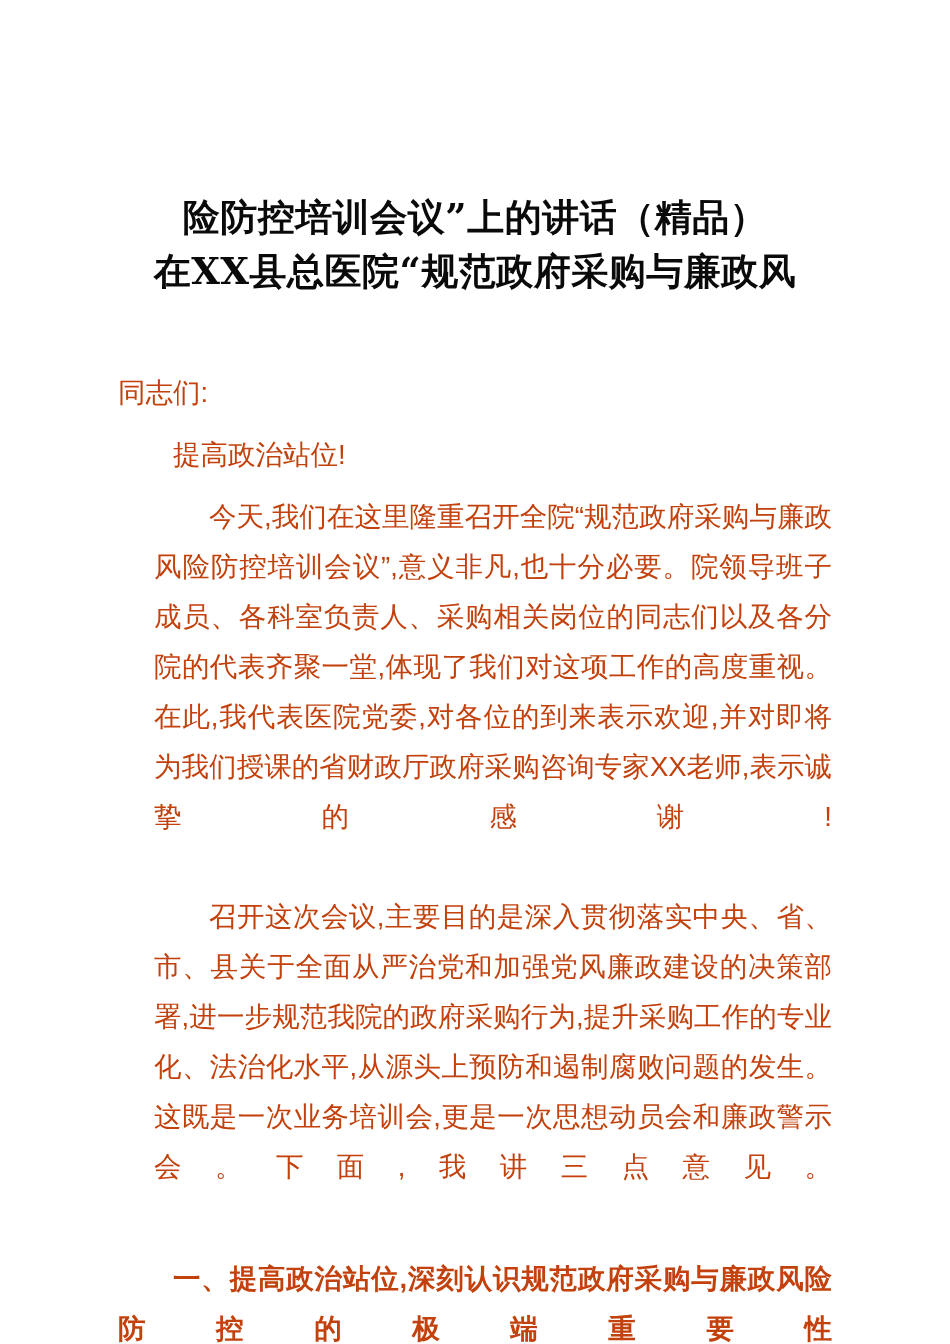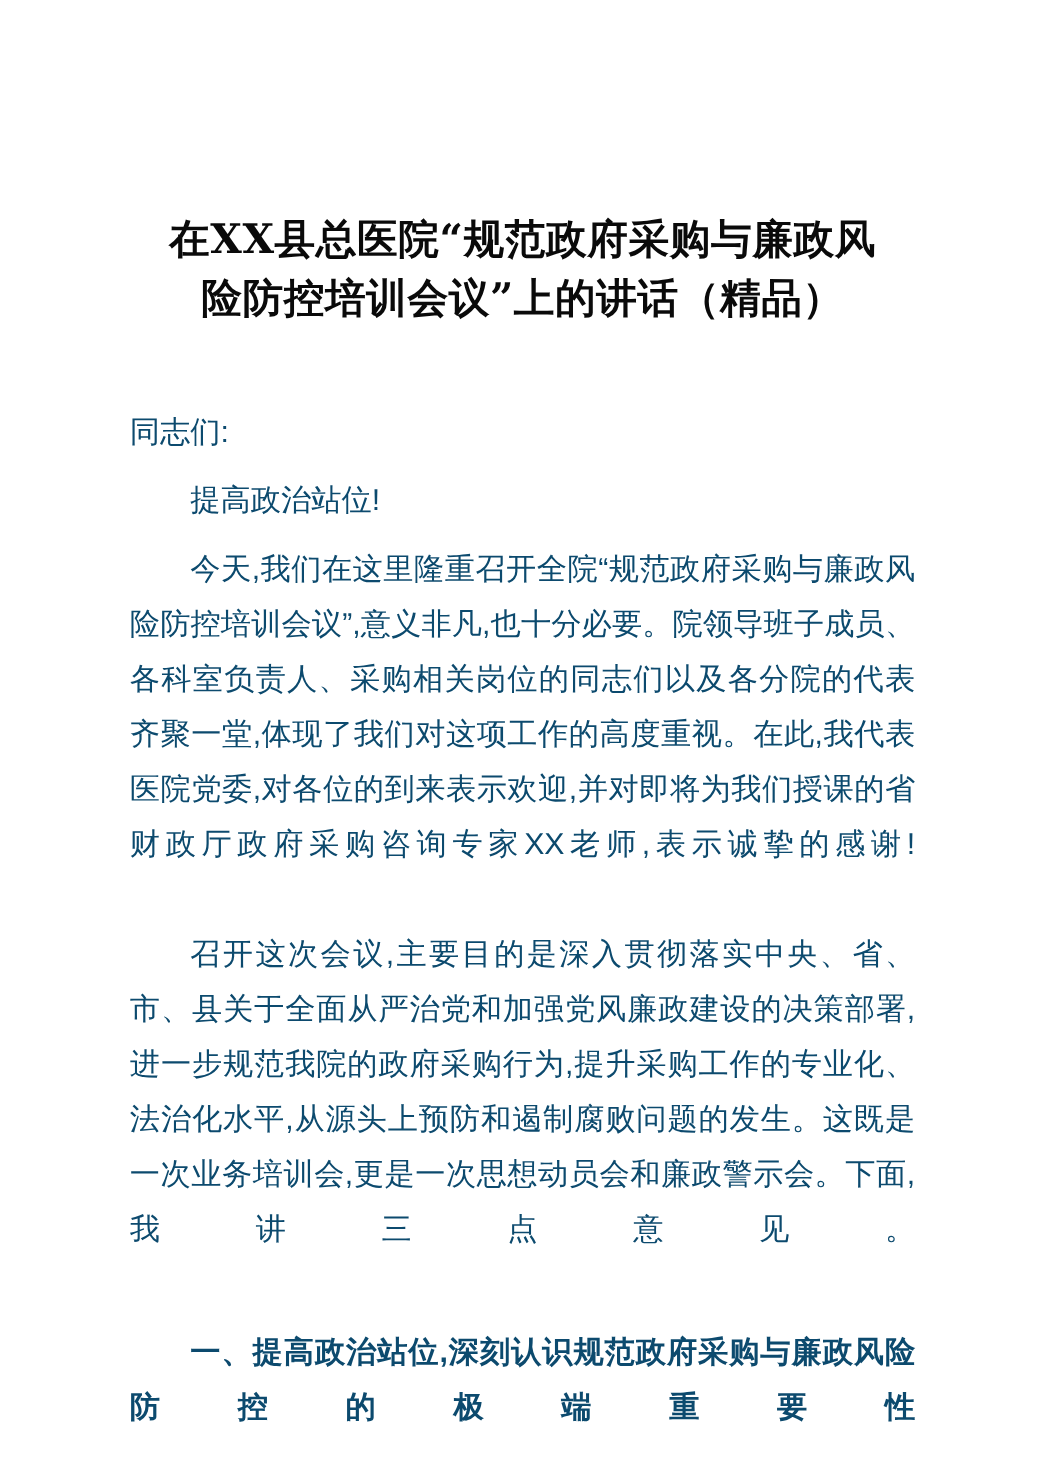--- a/index.html
+++ b/index.html
@@ -65,31 +65,32 @@
   }
 
   p.para {
     margin: 0 0 0 0;
     padding: 0;
     font-size: 27.5px;
     line-height: 50px;
     text-align: justify;
     text-justify: inter-character;
     letter-spacing: 0px;
-    color: #0c4a6e;
+    color: #c2410c;
     font-weight: normal;
   }
 
   p.salutation {
     text-indent: 0;
     margin-bottom: 12px;
   }
 
   p.indent2 {
     text-indent: 2em;
+    margin-left: 36px;
   }
 
   p.greeting {
     text-indent: 2em;
     margin-bottom: 12px;
   }
 
   p.heading-bold {
     text-indent: 2em;
     font-weight: bold;
@@ -104,22 +105,22 @@
   }
   p.nostretch:after { display: none; }
 </style>
 </head>
 <body>
 
 <div class="page">
   <div class="content">
 
     <h1 class="doc-title">
+      <span class="tline">险防控培训会议”上的讲话（精品）</span>
       <span class="tline">在XX县总医院“规范政府采购与廉政风</span>
-      <span class="tline">险防控培训会议”上的讲话（精品）</span>
     </h1>
 
     <div class="body-block">
 
       <p class="para salutation nostretch">同志们:</p>
 
       <p class="para greeting nostretch">提高政治站位!</p>
 
       <p class="para indent2">今天,我们在这里隆重召开全院“规范政府采购与廉政风险防控培训会议”,意义非凡,也十分必要。院领导班子成员、各科室负责人、采购相关岗位的同志们以及各分院的代表齐聚一堂,体现了我们对这项工作的高度重视。在此,我代表医院党委,对各位的到来表示欢迎,并对即将为我们授课的省财政厅政府采购咨询专家XX老师,表示诚挚的感谢!</p>
 

